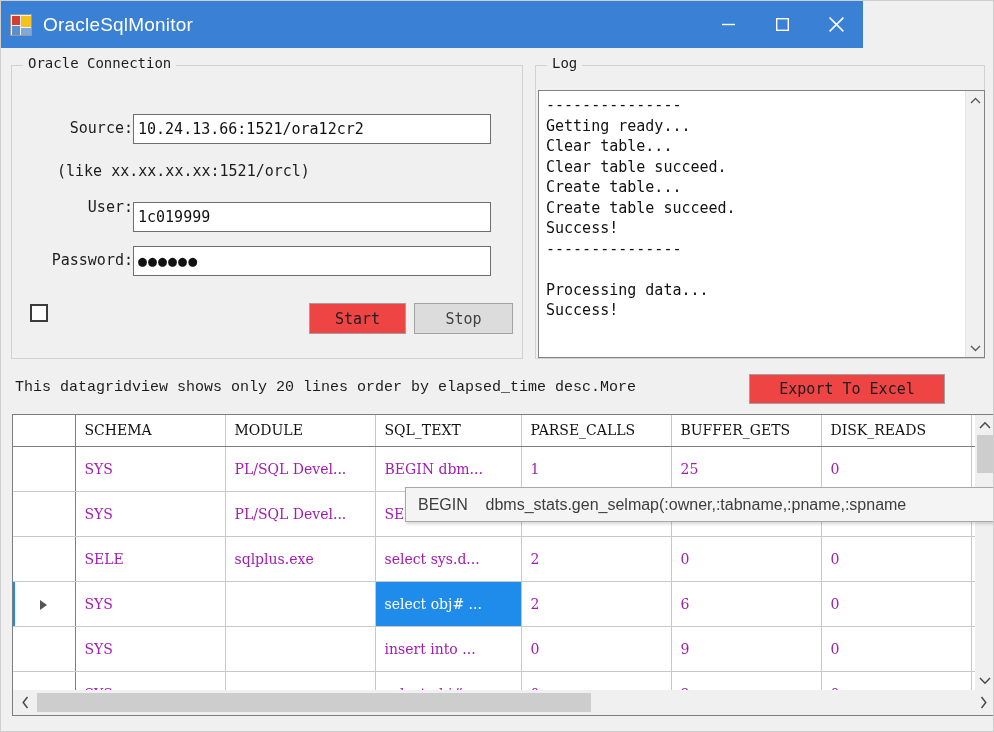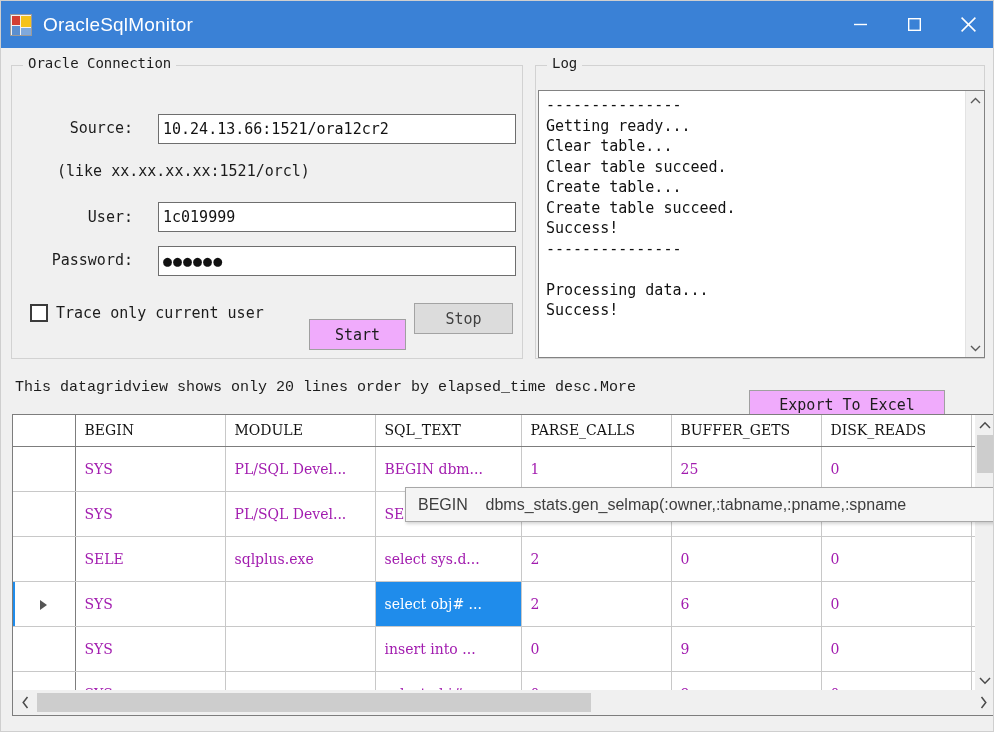--- a/index.html
+++ b/index.html
@@ -21,21 +21,21 @@
     background: #f0f0f0;
     border: 1px solid #cfcfcf;
     box-sizing: border-box;
     overflow: hidden;
   }
 
   
   .titlebar {
     position: absolute;
     left: 0; top: 0;
-    width: 994px; height: 47px;
+    width: 862px; height: 47px;
     background: #3a81d6;
     display: flex;
     align-items: center;
   }
   .app-icon {
     width: 22px; height: 22px;
     margin-left: 9px;
     position: relative;
     background: #f2f2f2;
     border: 1px solid #9a9a9a;
@@ -109,27 +109,26 @@
     background: #ffffff;
     border: 1px solid #6e6e6e;
     box-sizing: border-box;
     font-family: "DejaVu Sans Mono", monospace;
     font-size: 15px;
     color: #111111;
     padding: 0 4px;
     line-height: 28px;
     white-space: nowrap;
     overflow: hidden;
-    margin-left: 25px;
   }
   #src-label  { left: 20px;  top: 118px; width: 112px; }
   #src-input  { left: 132px; top: 113px; width: 358px; height: 30px; }
   #hint-text  { left: 56px;  top: 161px; width: 430px; text-align: left;
                 font-family: "DejaVu Sans Mono", monospace; font-size: 15px; color: #1c1c1c; position: absolute; }
-  #user-label { left: 20px;  top: 207px; width: 112px; }
+  #user-label { left: 20px;  top: 197px; width: 112px; }
   #user-input { left: 132px; top: 201px; width: 358px; height: 30px; }
   #pwd-label  { left: 10px;  top: 250px; width: 122px; }
   #pwd-input  { left: 132px; top: 245px; width: 358px; height: 30px; letter-spacing: 1px; }
 
   .check-row {
     position: absolute;
     left: 29px; top: 303px;
     display: flex;
     align-items: center;
   }
@@ -151,24 +150,23 @@
     position: absolute;
     font-family: "DejaVu Sans Mono", monospace;
     font-size: 15px;
     display: flex;
     align-items: center;
     justify-content: center;
     box-sizing: border-box;
     white-space: nowrap;
   }
   .btn-enabled {
-    background: #f0abfc;
+    background: #ef4444;
     border: 1px solid #a0a0a0;
     color: #1c1c1c;
-    margin-top: 16px;
   }
   .btn-disabled {
     background: #dcdcdc;
     border: 1px solid #a3a3a3;
     color: #404040;
   }
   #start-btn { left: 308px; top: 302px; width: 97px; height: 31px; }
   #stop-btn  { left: 413px; top: 302px; width: 99px; height: 31px; }
 
   
@@ -406,21 +404,20 @@
   <div id="hint-text">(like xx.xx.xx.xx:1521/orcl)</div>
 
   <div class="form-label" id="user-label">User:</div>
   <div class="tbox" id="user-input">1c019999</div>
 
   <div class="form-label" id="pwd-label">Password:</div>
   <div class="tbox" id="pwd-input">●●●●●●</div>
 
   <div class="check-row">
     <span class="cbox"></span>
-    <span class="check-label">Trace only current user</span>
   </div>
 
   <div class="btn btn-enabled" id="start-btn">Start</div>
   <div class="btn btn-disabled" id="stop-btn">Stop</div>
 
   <div class="groupbox" id="log-group">
     <div class="gb-title">Log</div>
   </div>
 
   <div id="log-box">
@@ -461,21 +458,21 @@
             <col class="c-mod">
             <col class="c-sql">
           <col class="c-pc">
             <col class="c-bg">
             <col class="c-dr">
             <col class="c-ext">
         </colgroup>
         <thead>
           <tr>
             <th class="rowhdr"></th>
-            <th>BEGIN</th>
+            <th>SCHEMA</th>
             <th>MODULE</th>
             <th>SQL_TEXT</th>
             <th>PARSE_CALLS</th>
             <th>BUFFER_GETS</th>
             <th>DISK_READS</th>
             <th></th>
           </tr>
         </thead>
         <tbody id="grid-body">
             <tr>

